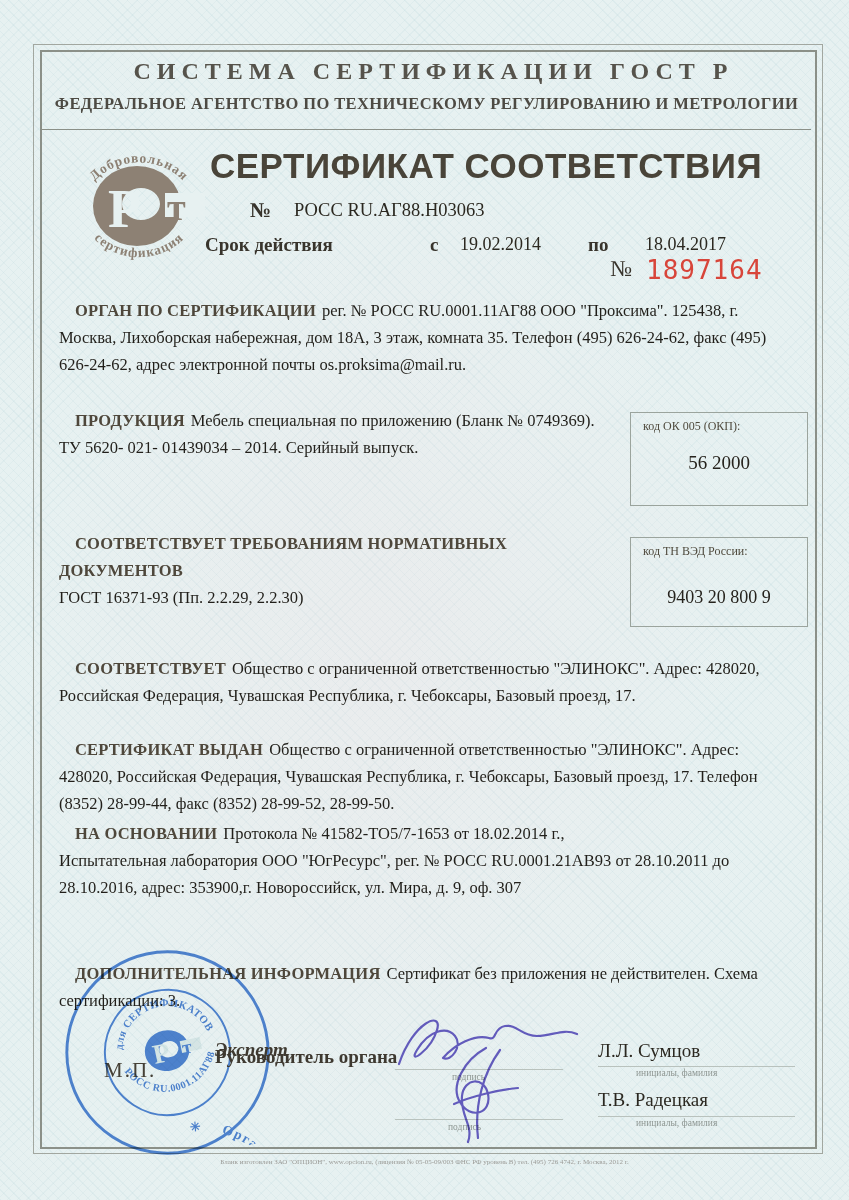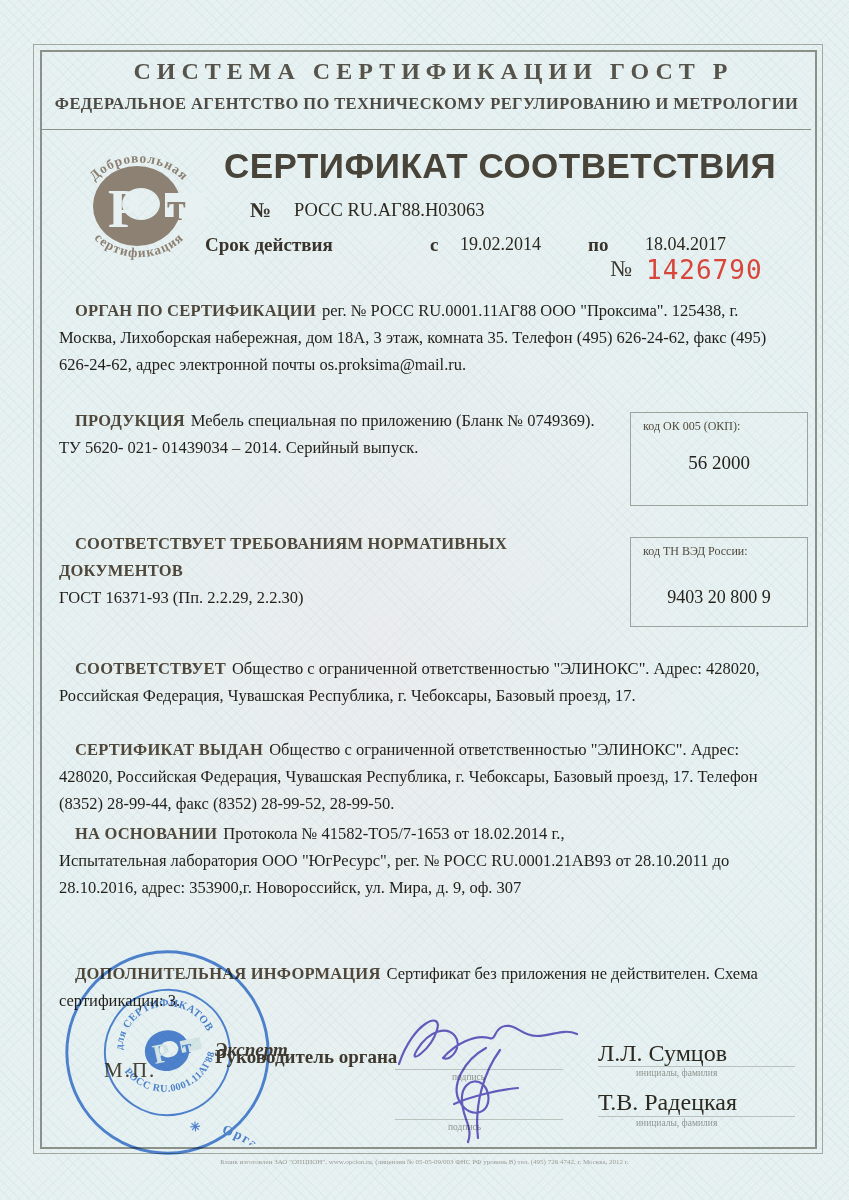--- a/index.html
+++ b/index.html
@@ -14,21 +14,21 @@
           #e7f1f1;
         color:#27241e;}
   .abs{position:absolute;}
   .frame-outer{left:33px;top:44px;width:788px;height:1108px;border:1px solid #a2a7a0;}
   .frame-inner{left:40px;top:50px;width:773px;height:1095px;border:2px solid #8b9088;}
   .hdr-divider{left:42px;top:129px;width:769px;height:0;border-top:1px solid #8b9088;}
   .hdr1{left:42px;top:58px;width:769px;text-align:center;
         font-size:24px;font-weight:bold;letter-spacing:6px;color:#56534b;padding-left:7px;}
   .hdr2{left:42px;top:94px;width:769px;text-align:center;
         font-size:16.5px;font-weight:bold;letter-spacing:0.4px;color:#4d4a43;}
-  .title{left:210px;top:146px;width:580px;text-align:center;
+  .title{left:210px;top:146px;width:580px;
          font-family:"Liberation Sans", sans-serif;font-weight:bold;
          font-size:35px;letter-spacing:0.5px;color:#494439;}
   .certno-label{left:250px;top:198px;font-size:21px;font-weight:bold;color:#38342c;}
   .certno-value{left:294px;top:200px;font-size:18.5px;color:#2b2820;}
   .validity-label{left:205px;top:234px;font-size:19px;font-weight:bold;color:#38342c;}
   .validity-c{left:430px;top:234px;font-size:19px;font-weight:bold;color:#38342c;}
   .validity-from{left:460px;top:234px;font-size:18px;color:#2b2820;}
   .validity-po{left:588px;top:234px;font-size:19px;font-weight:bold;color:#38342c;}
   .validity-to{left:645px;top:234px;font-size:18px;color:#2b2820;}
   .formno-label{left:610px;top:256px;font-size:23px;color:#38342c;}
@@ -37,21 +37,21 @@
   .sec{position:absolute;left:46px;width:762px;font-size:16.5px;line-height:27px;
        text-indent:16px;color:#211f1a;margin-left:13px;}
   .sec .lbl{font-weight:bold;color:#4e473b;letter-spacing:0.2px;margin-right:6px;}
   .sec .txt{white-space:pre-line;}
   .codebox{position:absolute;left:630px;width:176px;border:1px solid #9ba49d;}
   .codebox .cb-label{font-size:12px;color:#4f4a3d;padding:6px 8px 0 12px;}
   .codebox .cb-value{font-size:19px;color:#26231d;text-align:center;}
   .sig-role{font-size:19px;font-weight:bold;color:#3e3930;}
   .sig-line{height:0;border-top:1px solid #b9c2bd;}
   .sig-caption{font-size:9.5px;color:#8e9692;}
-  .sig-name{font-size:24px;color:#2b2820;}
+  .sig-name{font-size:19px;color:#2b2820;}
   .mp{left:104px;top:1058px;font-size:21px;letter-spacing:2px;color:#454036;}
   .statement{left:42px;top:1120px;width:769px;text-align:center;
              font-size:19px;letter-spacing:1.5px;color:#5b584f;}
   .fineprint{left:0;top:1158px;width:849px;text-align:center;
              font-size:7px;color:#9b9b97;}
   svg text{font-family:"Liberation Serif", serif;}
   .logo-fill{fill:var(--logo-taupe,#8d8174);}
   .logo-knock{fill:var(--paper,#e7f1f1);}
   .logo-arc{fill:var(--logo-taupe,#8d8174);font-weight:bold;}
   .stamp{left:60px;top:945px;transform:rotate(-12deg);opacity:0.82;mix-blend-mode:multiply;}
@@ -98,21 +98,21 @@
   <div class="abs certno-label">№</div>
   <div class="abs certno-value">РОСС RU.АГ88.Н03063</div>
 
   <div class="abs validity-label">Срок действия</div>
   <div class="abs validity-c">с</div>
   <div class="abs validity-from">19.02.2014</div>
   <div class="abs validity-po">по</div>
   <div class="abs validity-to">18.04.2017</div>
 
   <div class="abs formno-label">№</div>
-  <div class="abs formno-value">1426790</div>
+  <div class="abs formno-value">1897164</div>
 
   <p class="sec" style="top:280px;"><span class="lbl">ОРГАН ПО СЕРТИФИКАЦИИ</span><span class="txt">рег. № РОСС RU.0001.11АГ88 ООО "Проксима". 125438, г.
 Москва, Лихоборская набережная, дом 18А, 3 этаж, комната 35. Телефон (495) 626-24-62, факс (495)
 626-24-62, адрес электронной почты os.proksima@mail.ru.</span></p>
 
   <p class="sec" style="top:390px;width:565px;"><span class="lbl">ПРОДУКЦИЯ</span><span class="txt">Мебель специальная по приложению (Бланк № 0749369).
 ТУ 5620- 021- 01439034 – 2014. Серийный выпуск.</span></p>
 
   <div class="codebox" style="top:412px;height:92px;">
     <div class="cb-label">код ОК 005 (ОКП):</div>

